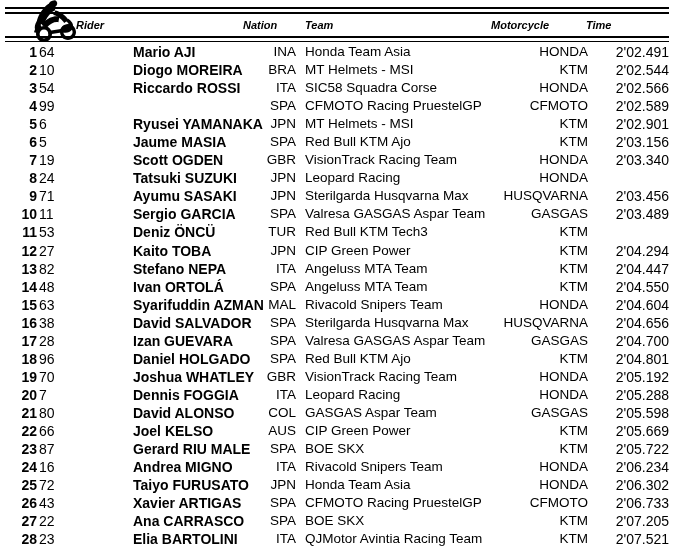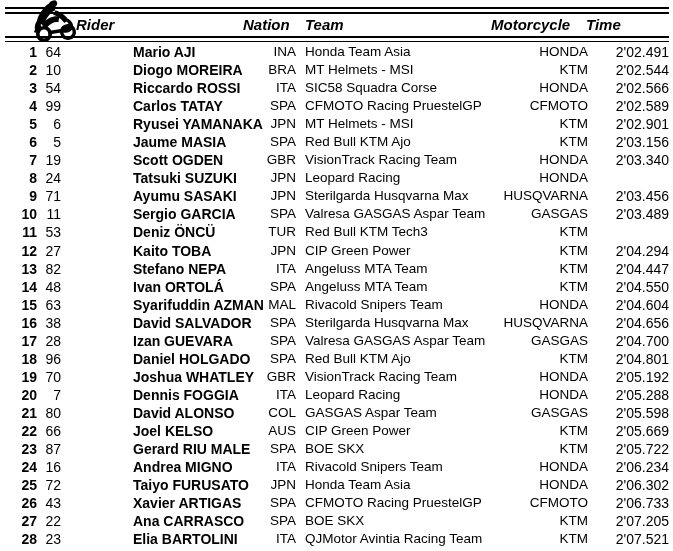--- a/index.html
+++ b/index.html
@@ -45,21 +45,21 @@
   .header-labels {
     position: absolute;
     left: 0; right: 0;
     top: 14px;
     height: 22px;
   }
   .hdr {
     position: absolute;
     font-style: italic;
     font-weight: bold;
-    font-size: 15px;
+    font-size: 11px;
     line-height: 22px;
     white-space: nowrap;
   }
   .hdr-rider      { left: 76px; }
   .hdr-nation     { left: 243px; }
   .hdr-team       { left: 305px; }
   .hdr-motorcycle { left: 491px; }
   .hdr-time       { left: 586px; }
 
   
@@ -92,21 +92,21 @@
   }
   .c-pos {
     left: 0;
     width: 37px;
     text-align: right;
     font-weight: bold;
   }
   .c-num {
     left: 39px;
     width: 22px;
-    text-align: right;
+    text-align: left;
     font-weight: normal;
   }
   .c-rider {
     left: 88px;
     font-weight: bold;
     margin-left: 45px;
   }
   .c-nation {
     left: 232px;
     width: 64px;
@@ -205,21 +205,20 @@
         <div class="cell c-num">54</div>
         <div class="cell c-rider">Riccardo ROSSI</div>
         <div class="cell c-nation">ITA</div>
         <div class="cell c-team">SIC58 Squadra Corse</div>
         <div class="cell c-bike">HONDA</div>
         <div class="cell c-time">2'02.566</div>
       </div>
       <div class="row">
         <div class="cell c-pos">4</div>
         <div class="cell c-num">99</div>
-        <div class="cell c-rider">Carlos TATAY</div>
         <div class="cell c-nation">SPA</div>
         <div class="cell c-team">CFMOTO Racing PruestelGP</div>
         <div class="cell c-bike">CFMOTO</div>
         <div class="cell c-time">2'02.589</div>
       </div>
       <div class="row">
         <div class="cell c-pos">5</div>
         <div class="cell c-num">6</div>
         <div class="cell c-rider">Ryusei YAMANAKA</div>
         <div class="cell c-nation">JPN</div>

